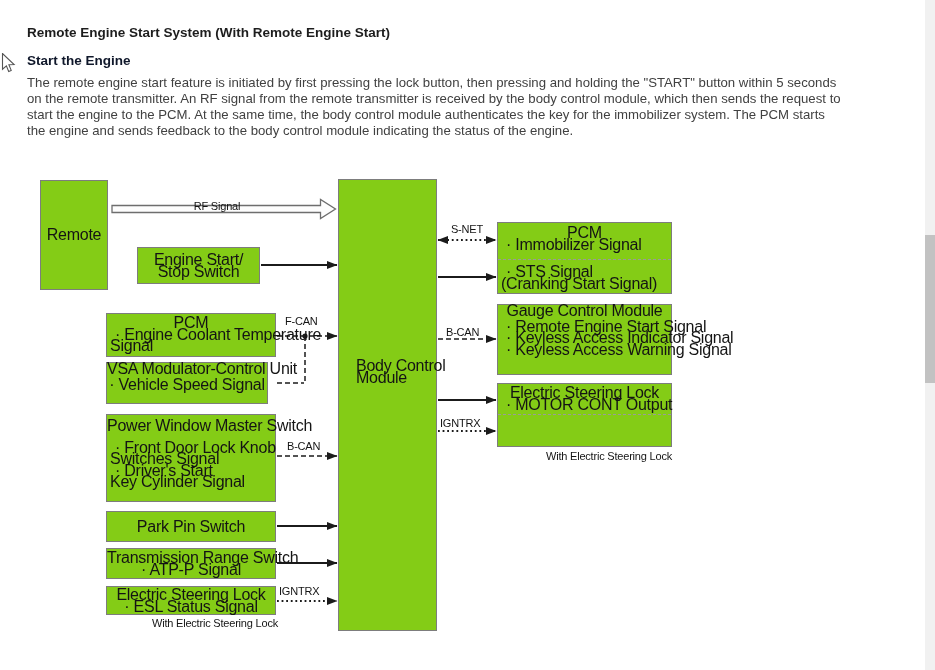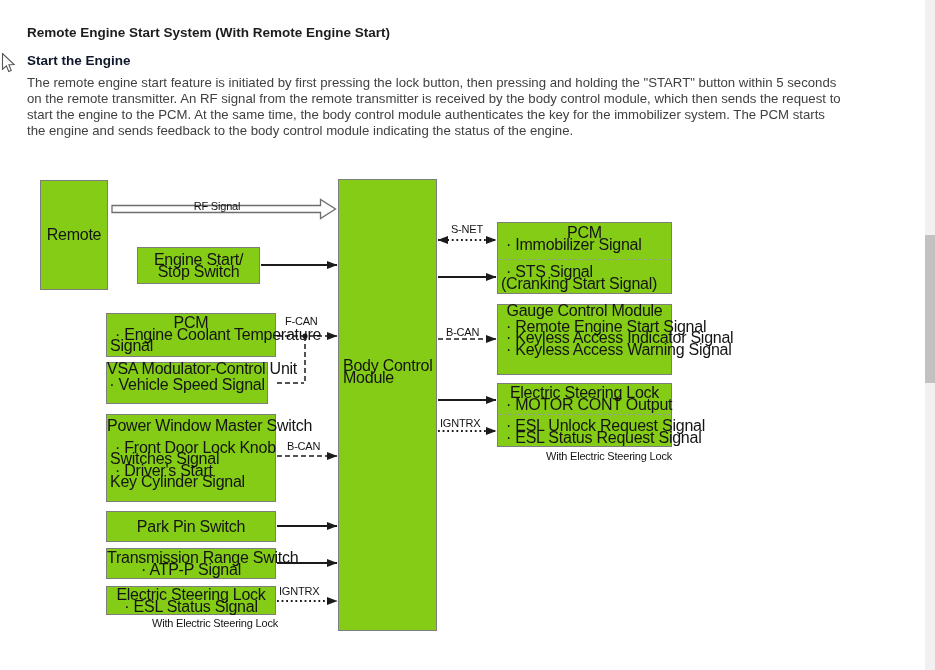--- a/index.html
+++ b/index.html
@@ -128,21 +128,21 @@
 
   <div class="dbox" style="left:106px; top:586px; width:170px; height:29px; padding-top:2px;">
     <div class="c">Electric Steering Lock</div>
     <div class="c">· ESL Status Signal</div>
   </div>
 
   <div class="buslabel" style="left:279px; top:585px;">IGNTRX</div>
 
   <div class="caption" style="left:106px; top:617px; width:172px;">With Electric Steering Lock</div>
 
-  <div class="dbox" style="left:338px; top:179px; width:99px; height:452px; padding:180px 0 0 4px;">
+  <div class="dbox" style="left:338px; top:179px; width:99px; height:452px; padding:180px 0 0 17px;">
     <div>Body Control</div>
     <div>Module</div>
   </div>
 
   <div class="buslabel" style="left:437px; top:223px; width:60px; text-align:center;">S-NET</div>
 
   <div class="dbox" style="left:497px; top:222px; width:175px; height:72px;">
     <div style="height:36px; padding-top:4px;">
       <div class="c">PCM</div>
       <div class="b">· Immobilizer Signal</div>
@@ -164,24 +164,20 @@
   </div>
 
   <div class="buslabel" style="left:440px; top:417px;">IGNTRX</div>
 
   <div class="dbox" style="left:497px; top:383px; width:175px; height:64px;">
     <div style="height:30px; padding-top:3px;">
       <div class="c">Electric Steering Lock</div>
       <div class="b">· MOTOR CONT Output</div>
     </div>
     <div class="divider"></div>
-    <div style="padding-top:5px;">
-      <div class="b">· ESL Unlock Request Signal</div>
-      <div class="b">· ESL Status Request Signal</div>
-    </div>
   </div>
 
   <div class="caption" style="left:497px; top:450px; width:175px;">With Electric Steering Lock</div>
 
   <div class="sb-track"></div>
   <div class="sb-thumb"></div>
 
 </div>
 
 </body></html>

